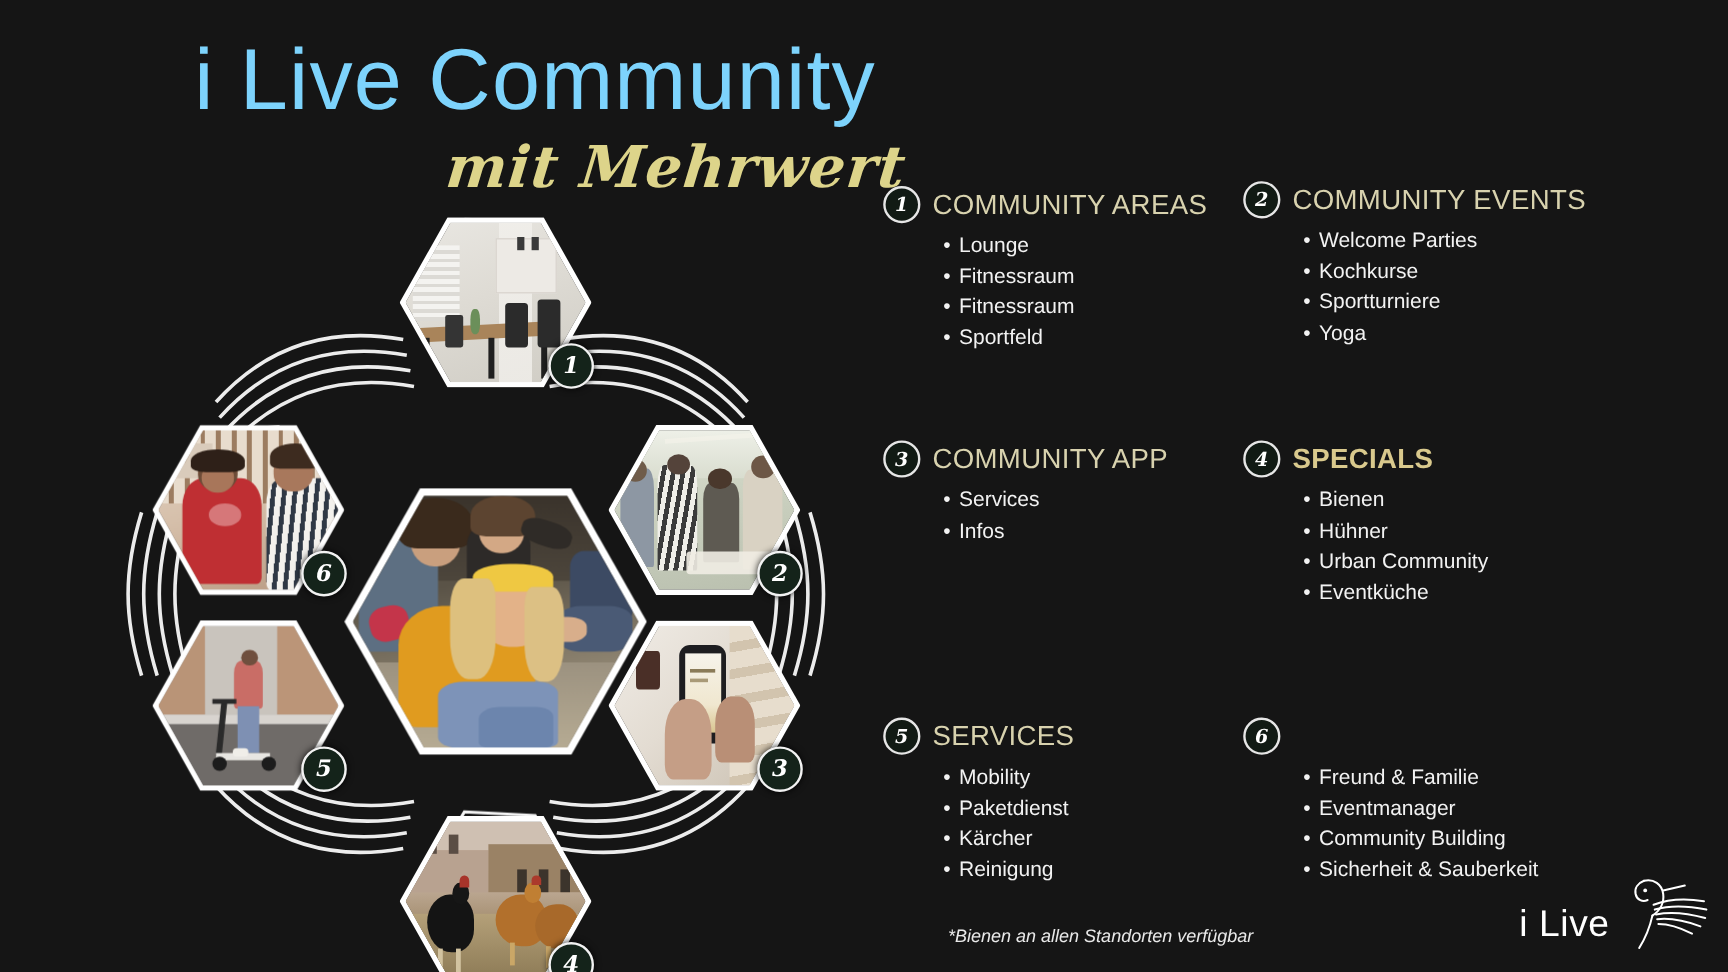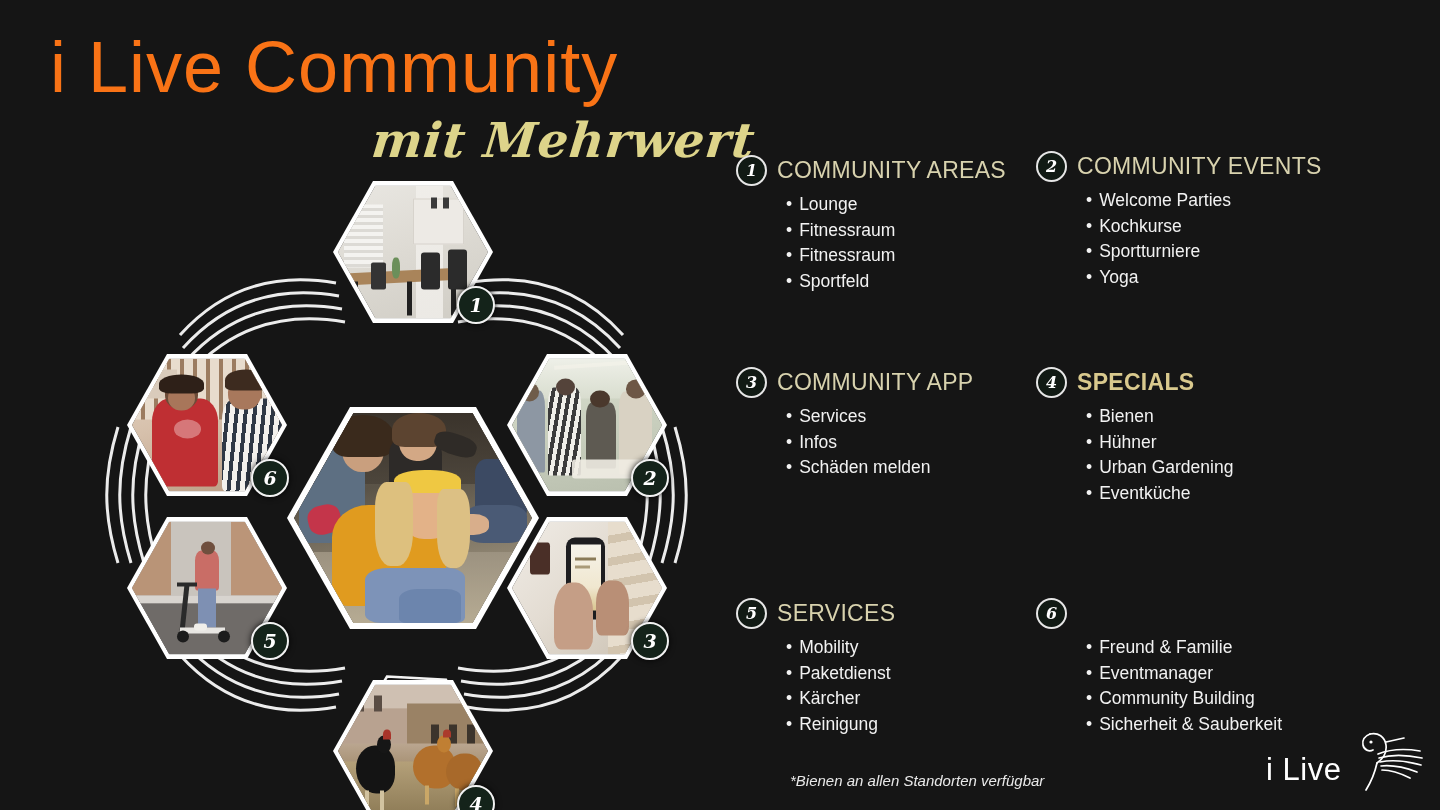--- a/index.html
+++ b/index.html
@@ -25,25 +25,26 @@
   .title-block {
     position: absolute;
     left: 50px;
     top: 24px;
     width: 680px;
     height: 140px;
   }
   .title-main {
     font-size: 72px;
     font-weight: 400;
-    color: #f97316;
+    color: #7dd3fc;
     letter-spacing: 1px;
     line-height: 86px;
     white-space: nowrap;
     font-family: "Liberation Sans", sans-serif;
+    text-align: right;
   }
   .title-sub {
     position: absolute;
     left: 322px;
     top: 88px;
     font-size: 48px;
     color: #ddd48a;
     font-style: italic;
     font-family: "DejaVu Serif", serif;
     font-weight: 700;
@@ -481,33 +482,32 @@
     </div>
 
     <div class="sec" style="left:0px; top:212px;">
       <div class="sec-head">
         <div class="sec-num">3</div>
         <div class="sec-title">COMMUNITY APP</div>
       </div>
       <ul class="sec-list">
         <li>Services</li>
         <li>Infos</li>
-        <li>Schäden melden</li>
       </ul>
     </div>
 
     <div class="sec" style="left:300px; top:212px;">
       <div class="sec-head">
         <div class="sec-num">4</div>
         <div class="sec-title gold">SPECIALS</div>
       </div>
       <ul class="sec-list">
         <li>Bienen</li>
         <li>Hühner</li>
-        <li>Urban Gardening</li>
+        <li>Urban Community</li>
         <li>Eventküche</li>
       </ul>
     </div>
 
     <div class="sec" style="left:0px; top:443px;">
       <div class="sec-head">
         <div class="sec-num">5</div>
         <div class="sec-title">SERVICES</div>
       </div>
       <ul class="sec-list">

